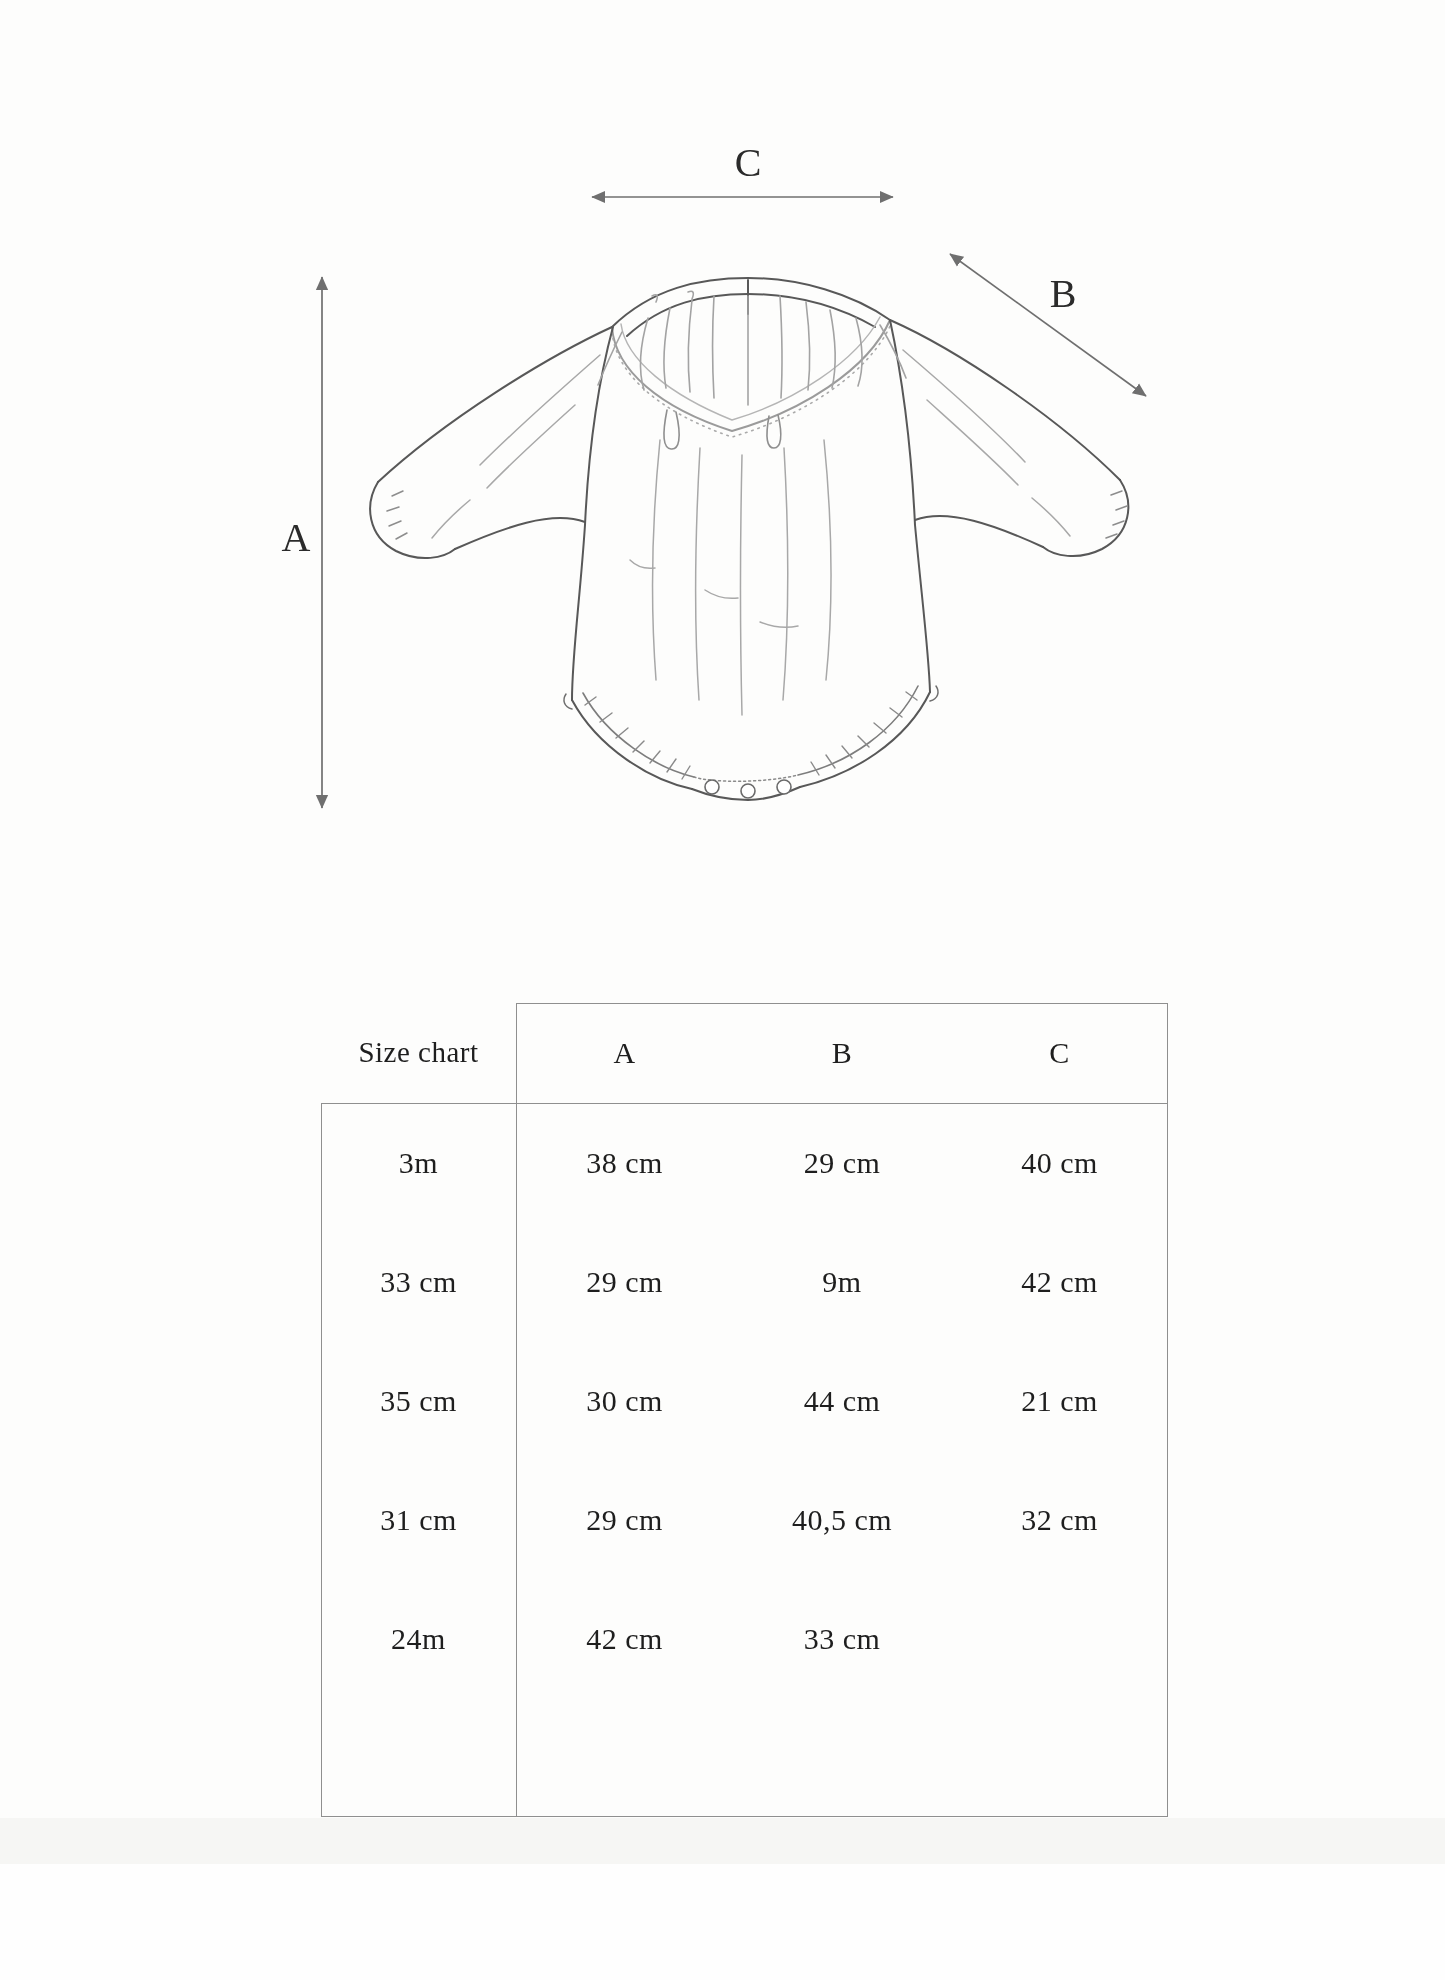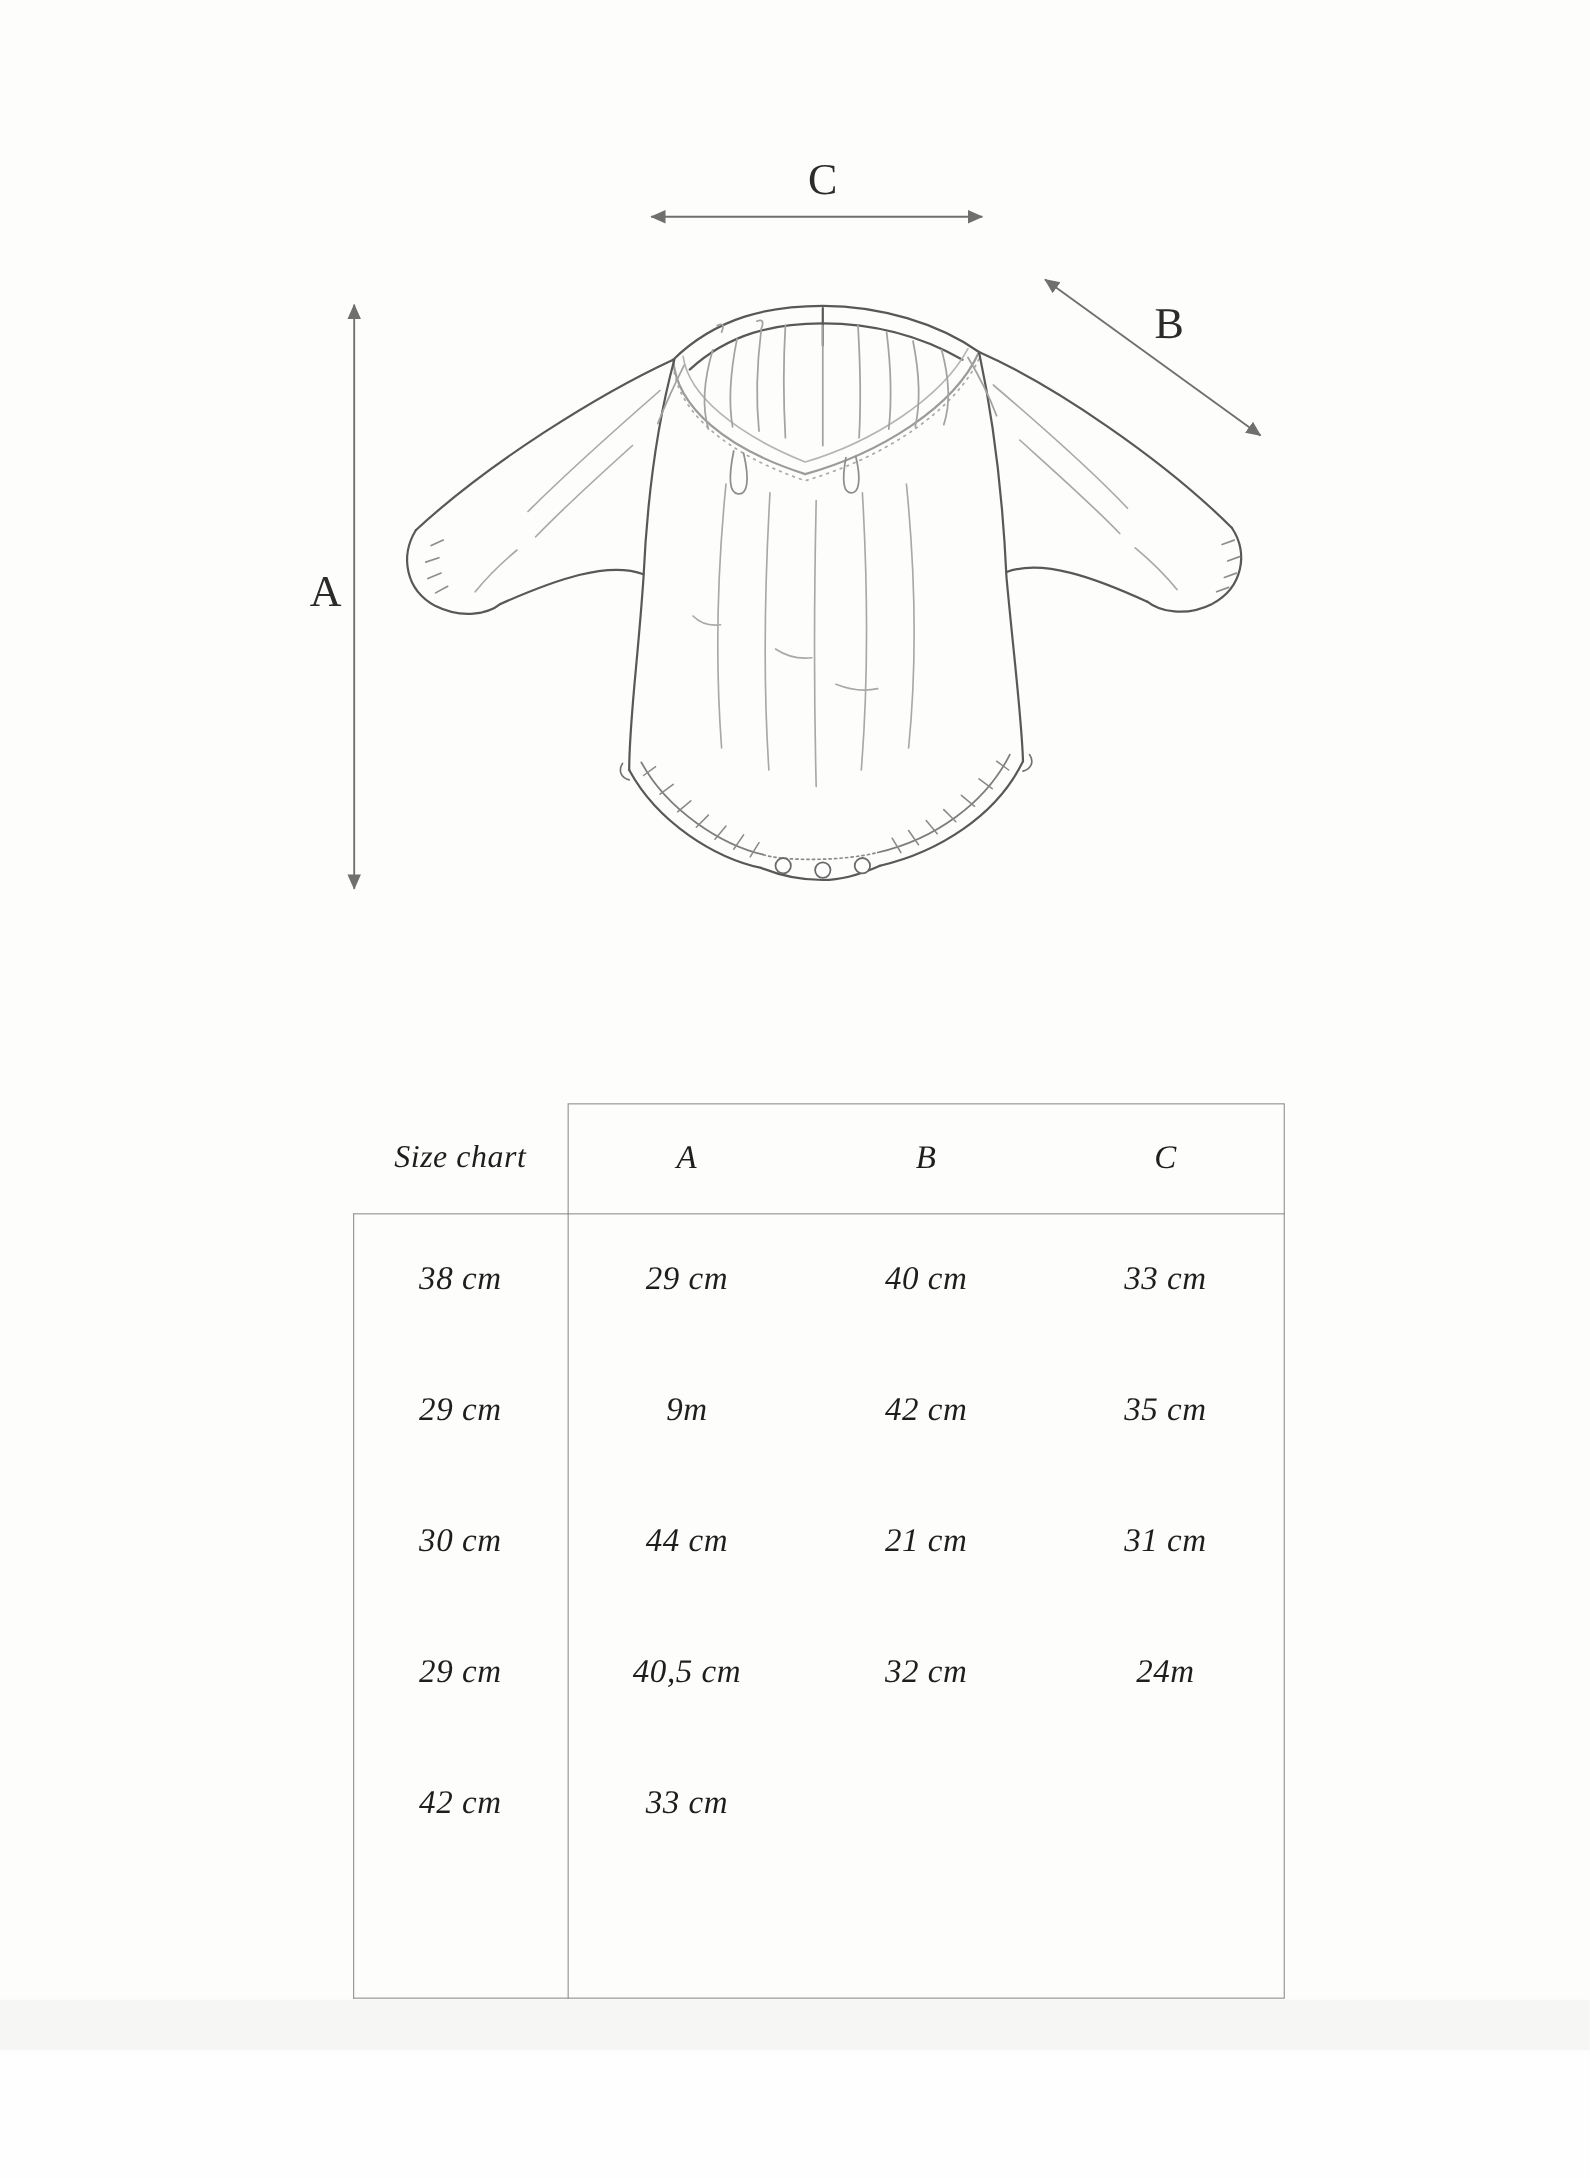--- a/index.html
+++ b/index.html
@@ -16,21 +16,20 @@
     font-family:"Liberation Serif","DejaVu Serif",serif;
     font-size:40px;fill:#2b2b2b;
   }
   
   .size-table{
     position:absolute;left:321px;top:1003px;width:1005px;height:814px;
     display:grid;
     grid-template-columns:195px 217px 218px 217px;
     grid-template-rows:100px repeat(6,1fr);
     font-size:30px;
-    font-style:italic;
   }
   .size-table .cell{
     display:flex;align-items:center;justify-content:center;
     text-align:center;letter-spacing:.5px;
   }
   .corner{line-height:1.15;font-size:29px;}
   .tb-border{position:absolute;box-sizing:border-box;pointer-events:none;}
   .tb-main{left:195px;top:0;width:652px;height:814px;border:1px solid #8f8f8f;}
   .tb-left{left:0;top:100px;width:196px;height:714px;border:1px solid #8f8f8f;border-right:none;}
   .tb-sep{left:195px;top:100px;width:652px;height:0;border-top:1px solid #8f8f8f;}
@@ -188,20 +187,21 @@
 
     <div class="tb-border tb-main"></div>
     <div class="tb-border tb-left"></div>
     <div class="tb-border tb-sep"></div>
 
     <div class="cell corner">Size chart</div>
     <div class="cell">A</div>
     <div class="cell">B</div>
     <div class="cell">C</div>
 
+    <div class="cell">3m</div>
     <div class="cell">38 cm</div>
     <div class="cell">29 cm</div>
 
     <div class="cell">40 cm</div>
     <div class="cell">33 cm</div>
     <div class="cell">29 cm</div>
 
     <div class="cell">9m</div>
     <div class="cell">42 cm</div>
     <div class="cell">35 cm</div>

